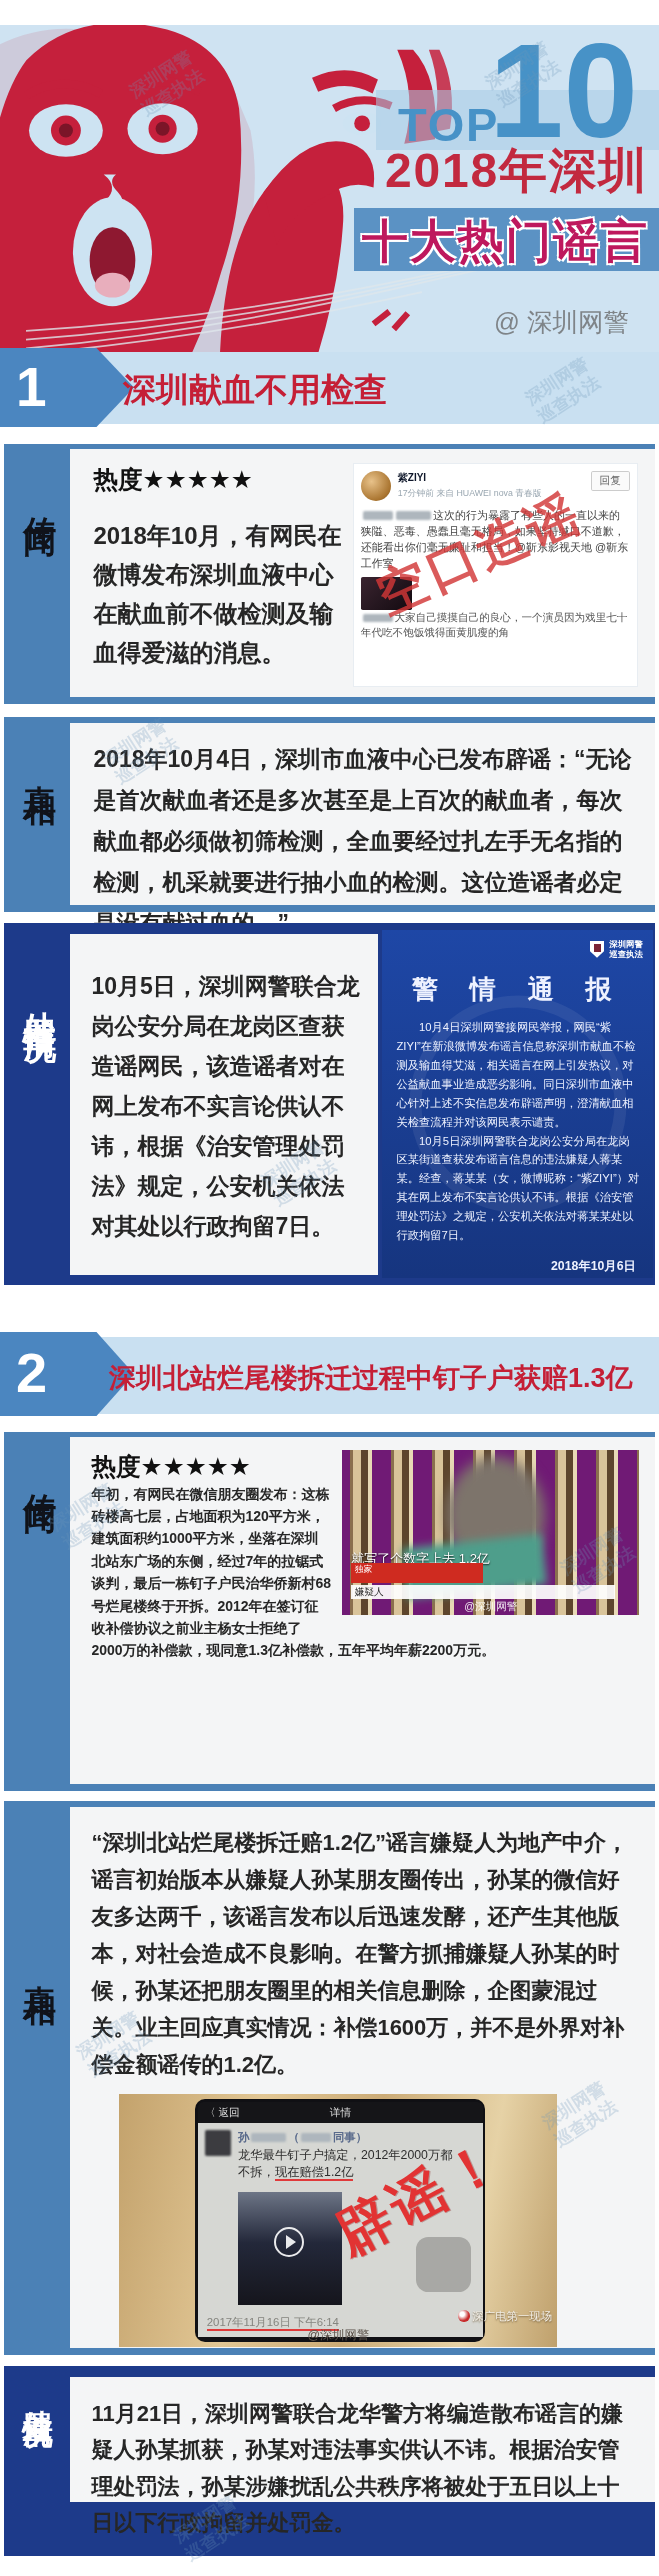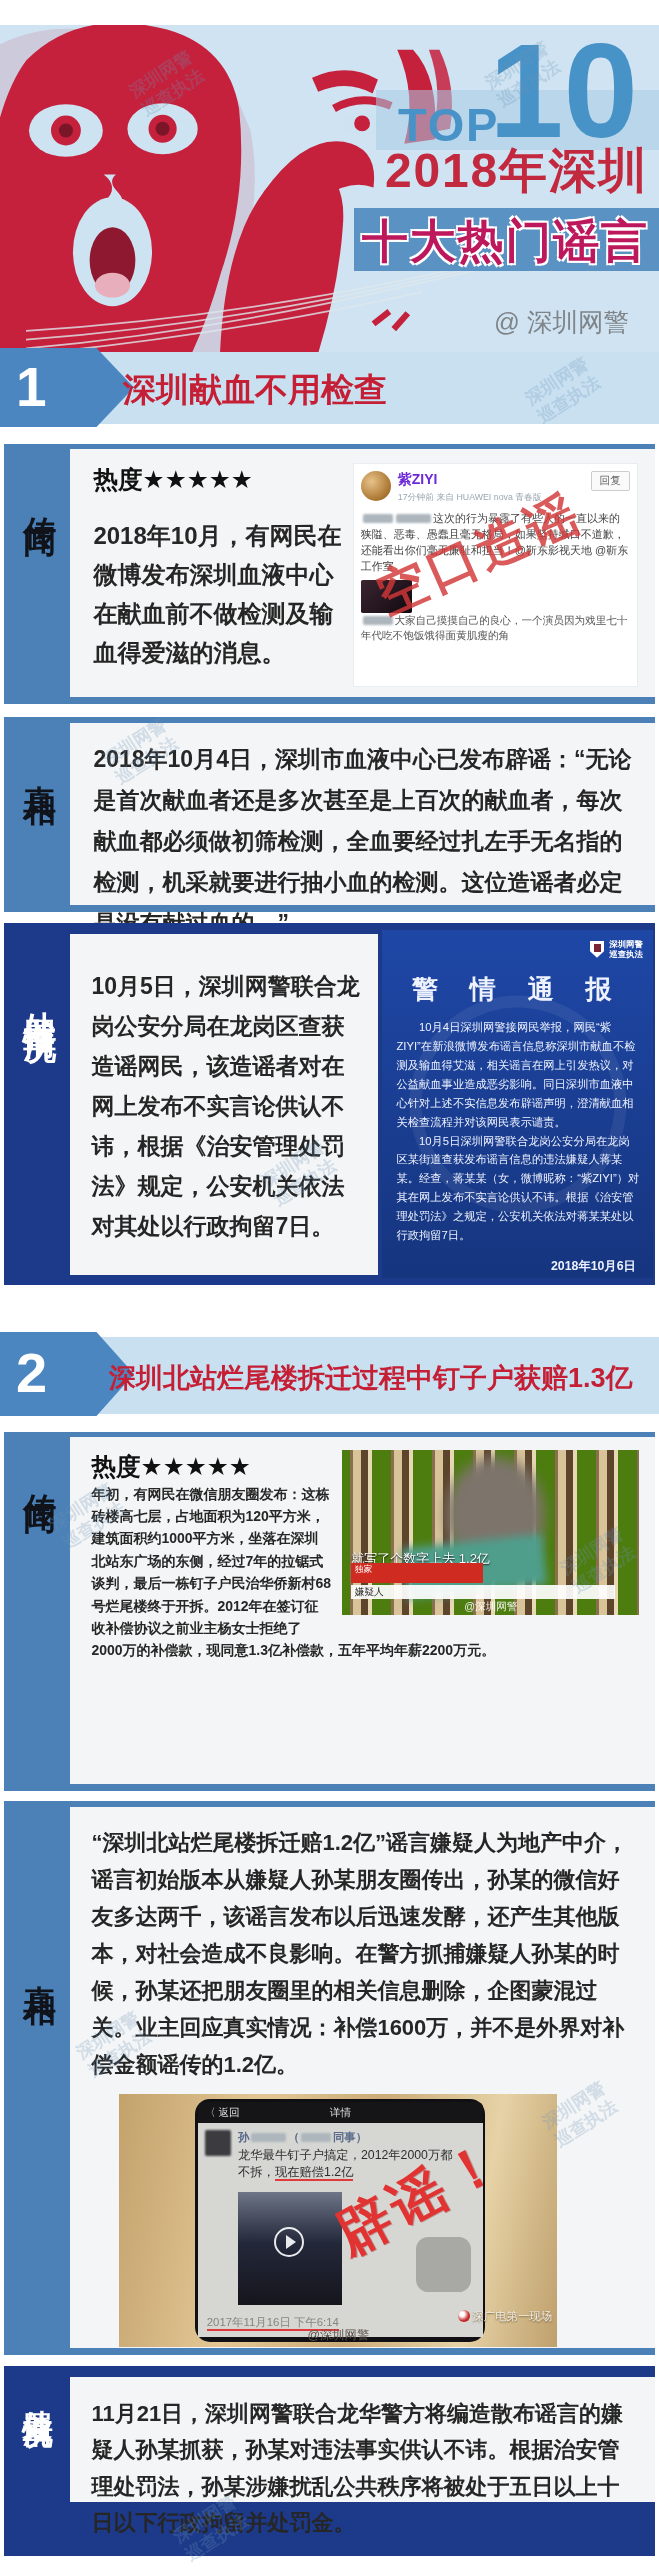--- a/index.html
+++ b/index.html
@@ -38,21 +38,21 @@
   
   .censor{display:inline-block;height:.8em;background:#aeb6bd;border-radius:1.8px;filter:blur(1.3px);
           vertical-align:-0.9px;margin:0 1.8px;}
   .w24{width:21px}.w40{width:35px}.w34{width:30px}
 
   
   .weibo{float:right;width:283px;height:222px;background:#ffffff;margin:0 0 5.3px 10.6px;position:relative;
          overflow:hidden;border:0.9px solid #e8edf2;font-weight:normal;}
   .wb-head{display:flex;align-items:flex-start;padding:7px 7px 1.8px 7px;}
   .wb-avatar{width:30px;height:30px;border-radius:50%;background:radial-gradient(circle at 35% 35%,#e8c28a,#a9742f 70%,#6d4a1c);flex:0 0 auto;}
-  .wb-name{font-size:14px;font-weight:bold;color:#6d28d9;margin-left:7px;}
+  .wb-name{font-size:10px;font-weight:bold;color:#0f172a;margin-left:7px;}
   .wb-meta{font-size:8.8px;color:#9aa7b1;margin-left:7px;margin-top:2.6px;}
   .wb-reply{margin-left:auto;font-size:10.6px;color:#666;border:0.9px solid #ccc;background:#fafafa;
             padding:1.8px 8px;border-radius:1.8px;}
   .wb-body{padding:1.8px 7px;font-size:11.4px;color:#333;line-height:1.45;}
   .wb-body2{padding:5.3px 7px 0 7px;font-size:11px;color:#444;line-height:1.45;}
   .wb-row3{display:flex;padding:5.3px 7px 0 7px;flex-direction:column;}
   .wb-thumb{width:51px;height:33px;background:linear-gradient(135deg,#3a2430,#120a10);flex:0 0 auto;margin-right:5.3px;border-radius:1.8px;}
   .wb-txt3{font-size:10.6px;color:#555;line-height:1.4;}
   .wb-stamp{position:absolute;left:16px;top:56px;font-size:51px;font-weight:900;color:rgba(210,55,55,.82);
             transform:rotate(-24deg);letter-spacing:3.5px;white-space:nowrap;}
@@ -64,34 +64,34 @@
   .nt-logo{display:flex;justify-content:flex-end;align-items:center;padding:8.8px 10.6px 0 0;gap:5.3px;position:relative;}
   .nt-shield{width:14px;height:16.7px;background:#fff;clip-path:polygon(0 0,100% 0,100% 62%,50% 100%,0 62%);position:relative;}
   .nt-shield i{position:absolute;left:3.5px;top:2.6px;width:7px;height:8px;background:#7b2436;display:block;}
   .nt-logo-col{font-size:8.4px;line-height:1.25;color:#fff;font-weight:bold;}
   .nt-title{text-align:center;font-size:26px;font-weight:bold;letter-spacing:12.3px;margin:12.3px 0 10.6px 0;position:relative;}
   .nt-para{font-size:11.3px;line-height:1.68;text-indent:2em;margin:0 14px;position:relative;}
   .nt-date{text-align:right;font-size:12.3px;font-weight:bold;margin:12.3px 17.6px 0 0;position:relative;}
 
   
   .suspect{float:right;width:297px;height:165px;margin:0 0 7px 10.6px;position:relative;overflow:hidden;
-           background:#4d7c0f;font-weight:normal;}
+           background:#701a75;font-weight:normal;}
   .bars{position:absolute;inset:0;background:repeating-linear-gradient(90deg,
         rgba(0,0,0,0) 0 8px,#8a6f4e 8px 11.4px,#d9c49a 11.4px 18.5px,#5d452c 18.5px 26px,#e8d9b5 26px 30px,rgba(0,0,0,0) 30px 41px);}
   .sp-head{position:absolute;left:104px;top:7px;width:99px;height:116px;border-radius:50%;background:#7d746b;filter:blur(6.2px);}
   .sp-shoulder{position:absolute;left:62px;bottom:23px;width:141px;height:51px;background:#4e9e8b;filter:blur(4.4px);transform:rotate(-6deg);}
   .sp-cap{position:absolute;left:8.8px;bottom:47px;font-size:13px;color:#fff;text-shadow:0 0.9px 1.8px #000;}
   .sp-tag{position:absolute;left:8.8px;bottom:32px;width:132px;height:20px;background:#cf2b20;color:#fff;font-size:8.8px;line-height:13px;padding-left:3.5px;box-sizing:border-box;}
   .sp-label{position:absolute;left:8.8px;bottom:16px;width:264px;height:14px;background:rgba(255,255,255,.92);color:#222;font-size:9.7px;line-height:14px;padding-left:3.5px;box-sizing:border-box;}
   .sp-wm{position:absolute;left:0;right:0;bottom:0.9px;text-align:center;font-size:10.6px;color:rgba(255,255,255,.9);}
 
   
   .phonewrap{position:relative;width:438px;height:253px;margin:10.6px 0 0 28px;overflow:hidden;
              background:linear-gradient(100deg,#c3a26c 0%,#e2c795 30%,#cbab77 55%,#e6d2a6 80%,#bfa06c 100%);font-weight:normal;}
-  .phone{position:absolute;left:76px;top:5.3px;width:290px;height:243px;background:#101014;border-radius:15px;padding:2.6px;box-sizing:border-box;}
+  .phone{position:absolute;left:76px;top:5.3px;width:290px;height:243px;background:#101014;border-radius:10px;padding:2.6px;box-sizing:border-box;}
   .ph-nav{height:21px;background:#151518;color:#ddd;font-size:10.6px;line-height:21px;position:relative;border-radius:5.3px 5.3px 0 0;}
   .ph-back{position:absolute;left:7px;}
   .ph-title{position:absolute;left:0;right:0;text-align:center;}
   .ph-screen{position:relative;height:214px;background:#d6d7d3;overflow:hidden;}
   .ph-post{display:flex;padding:7px;}
   .ph-avatar{width:26px;height:26px;background:#3c3c40;filter:blur(0.9px);flex:0 0 auto;border-radius:1.8px;}
   .ph-col{margin-left:7px;}
   .ph-name{font-size:11.4px;color:#5a6b8c;font-weight:bold;}
   .ph-text{font-size:12.3px;color:#2e2e2e;line-height:1.4;margin-top:1.8px;width:220px;}
   .ph-underline{border-bottom:2.6px solid #e03a3a;}

